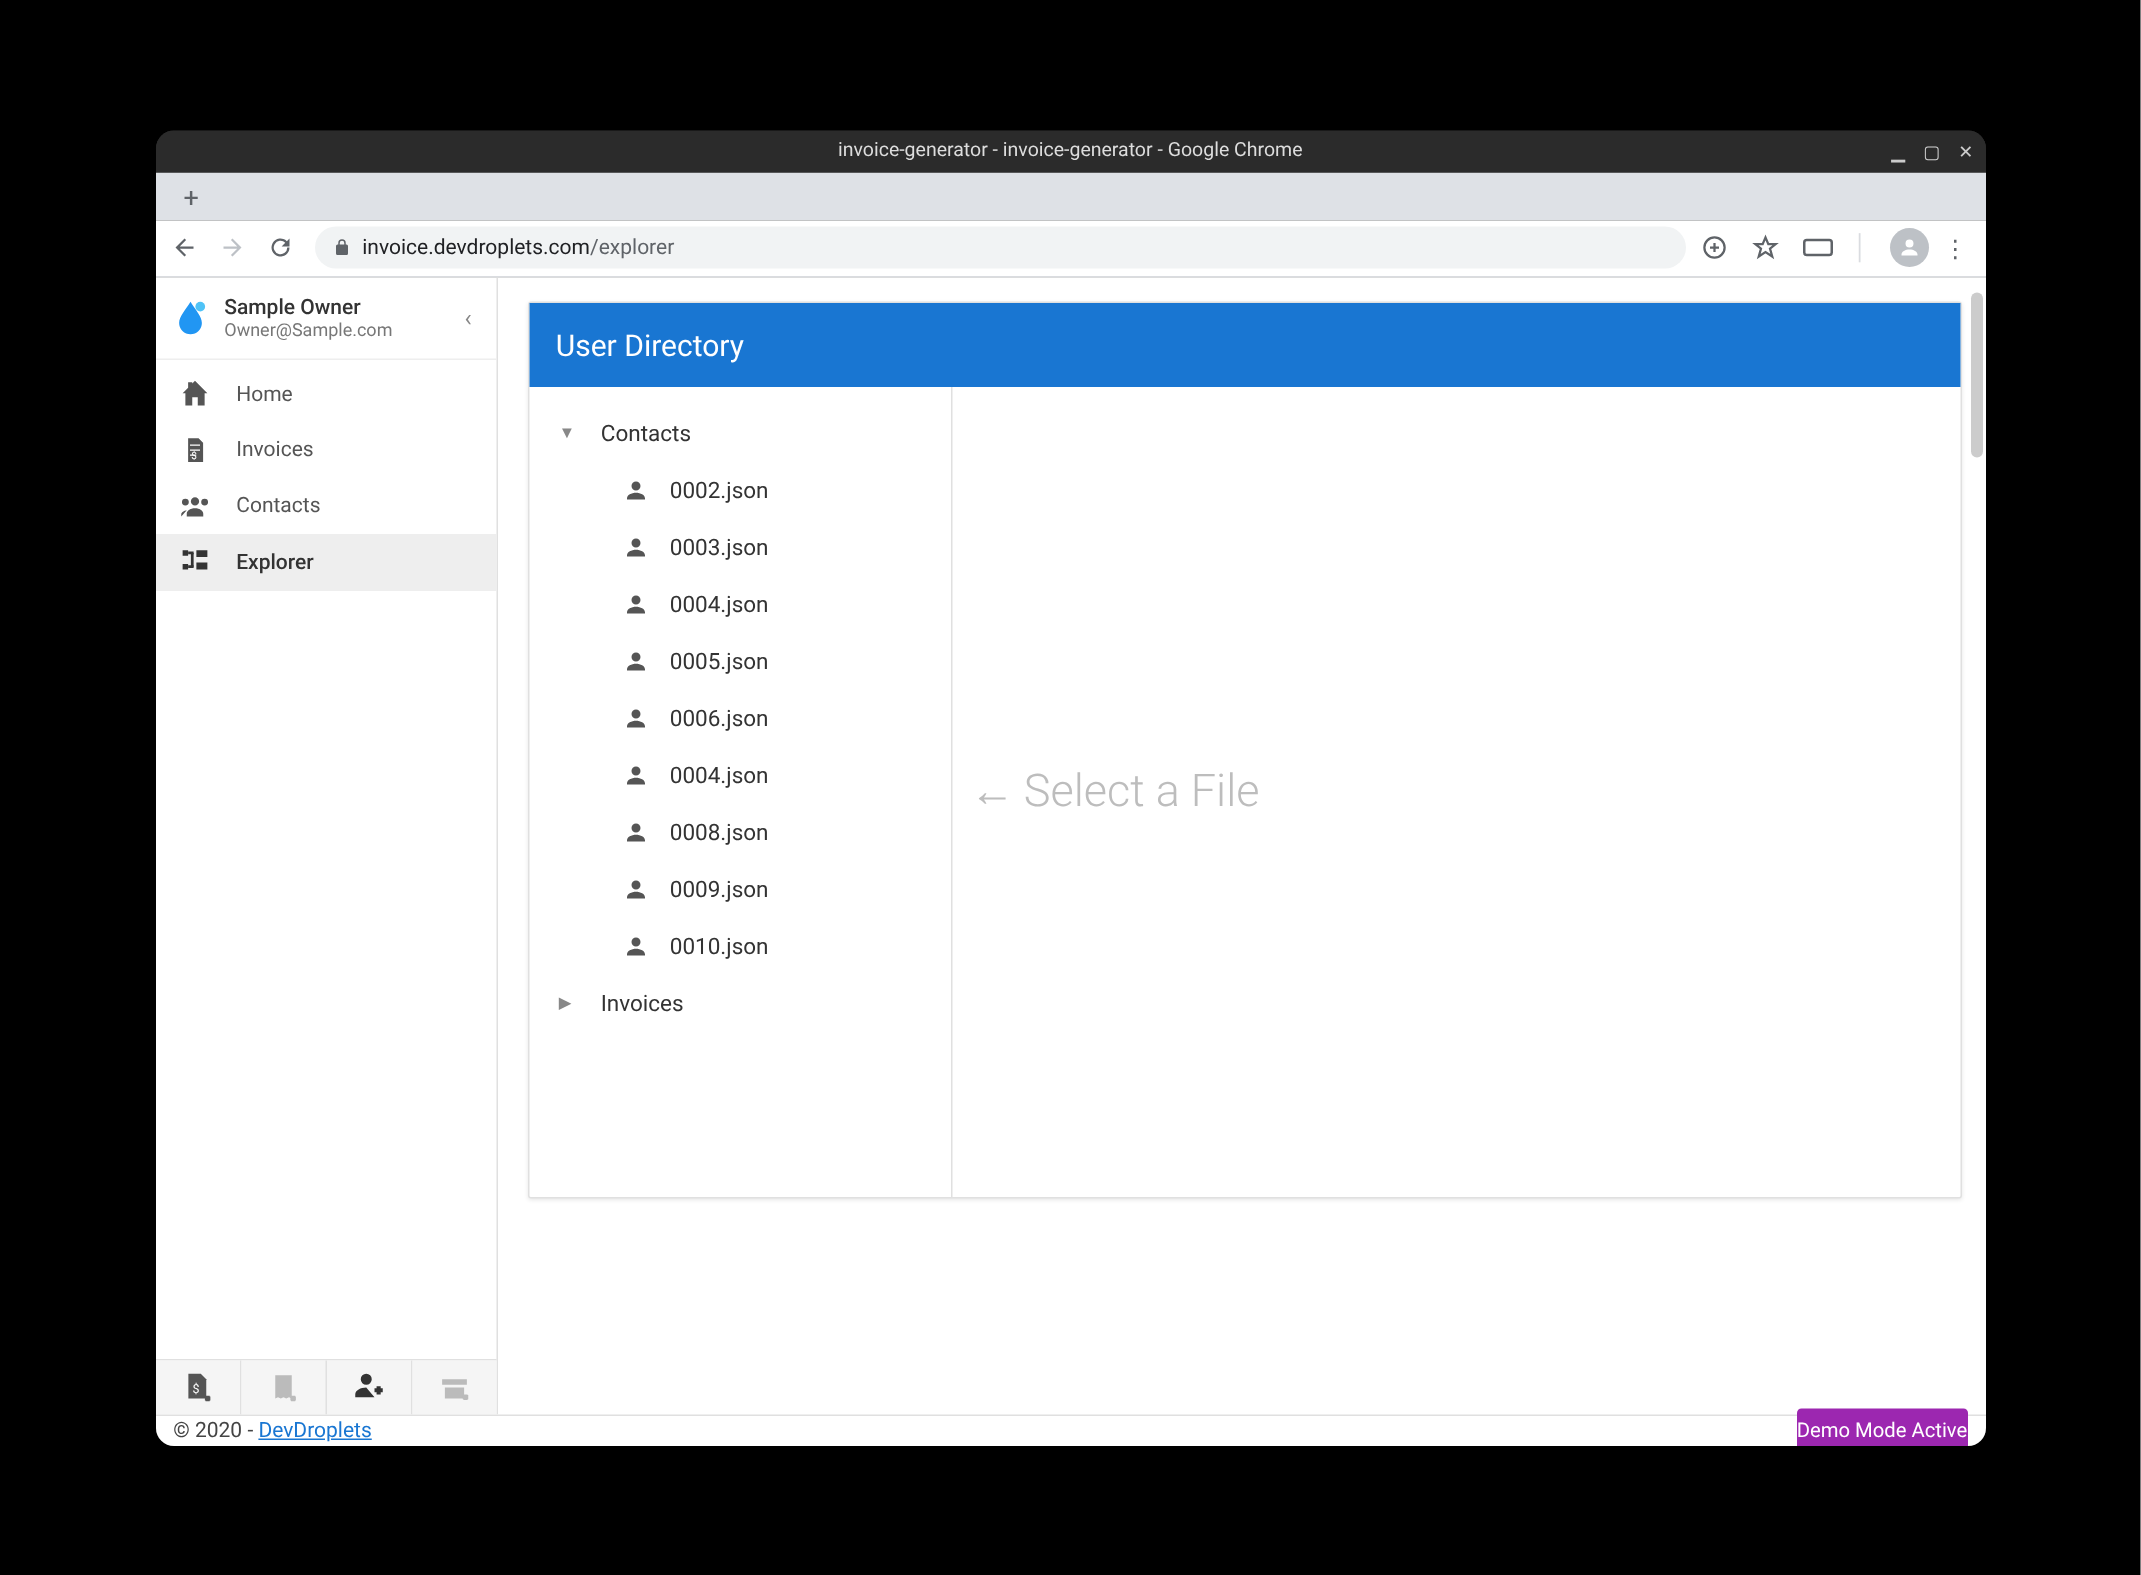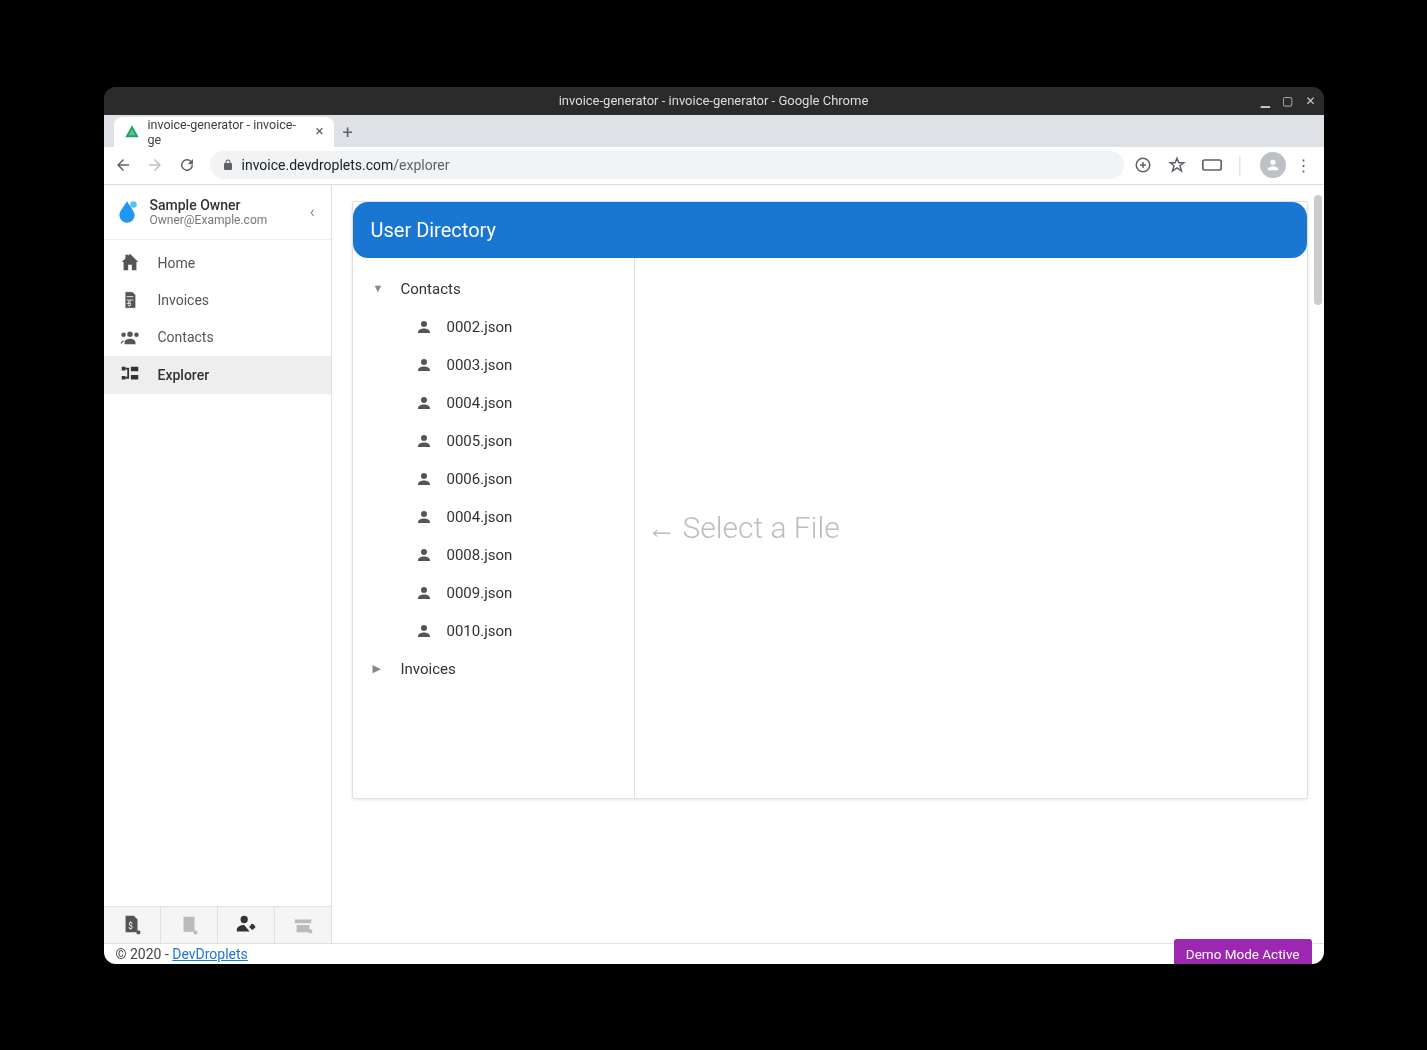--- a/index.html
+++ b/index.html
@@ -163,21 +163,20 @@
   border-radius:2px;
   box-shadow:0 1px 3px rgba(0,0,0,0.1);
   background:#fff;
 }
 .panel-header {
   background:#1976d2;
   color:#fff;
   padding:16px 18px;
   font-size:20px;
   font-weight:400;
-  border-radius:15px;
 }
 .panel-body {
   display:flex;
   min-height:540px;
 }
 .tree-col {
   width:282px;
   border-right:1px solid #e0e0e0;
   padding:12px 0;
 }
@@ -221,50 +220,40 @@
 .tool-btn:last-child{border-right:none;}
 .tool-btn.muted { color:#bbb; }
 .app-footer {
   height:21px; border-top:1px solid #e0e0e0;
   display:flex; align-items:center; justify-content:space-between;
   padding:0 12px;
 }
 .footer-left { font-size:14px; color:#444;}
 .footer-left a { color:#1976d2; text-decoration:underline; cursor:pointer;}
 .demo-pill {
-  background:#9c27b0; color:#fff; padding:7px 12px; border-radius:3px;
+  background:#9c27b0; color:#fff; padding:7px 0; border-radius:3px;
   font-size:13.5px; cursor:pointer;text-align:center;
 }
 svg { display:block; }
 </style>
 </head>
 <body>
 
 <div class="outer-frame">
 
   <div class="titlebar">
     <span>invoice-generator - invoice-generator - Google Chrome</span>
     <div class="win-controls">
       <span>▁</span>
       <span>▢</span>
       <span>✕</span>
     </div>
   </div>
 
   <div class="tabstrip">
-    <div class="tab">
-      <span class="tab-favicon">
-        <svg viewBox="0 0 24 24" width="16" height="16">
-            <path fill="#1fa463" d="M12 2 2 20h20z"></path>
-            <path fill="#fff" d="M12 8l-5 9h10z" opacity="0.3"></path>
-          </svg>
-      </span>
-      <span>invoice-generator - invoice-ge</span>
-      <span class="tab-close">×</span>
-    </div>
     <div class="newtab-btn">+</div>
   </div>
 
   <div class="addrbar">
     <span class="nav-icon">
       <svg width="18" height="18" viewBox="0 0 24 24">
           <path fill="#5f6368" d="M20 11H7.8l5.6-5.6L12 4l-8 8 8 8 1.4-1.4L7.8 13H20z"></path>
         </svg>
     </span>
     <span class="nav-icon disabled">
@@ -322,21 +311,21 @@
       <div class="sidebar">
         <div class="owner-block">
           <span class="owner-logo">
             <svg width="26" height="26" viewBox="0 0 24 24">
                 <path fill="#2196f3" d="M12 2C9 7 5 11 5 15a7 7 0 0 0 14 0c0-4-4-8-7-13z"></path>
                 <circle cx="18" cy="5" r="3" fill="#4fc3f7"></circle>
               </svg>
           </span>
           <div style="flex:1;">
             <div class="owner-name">Sample Owner</div>
-            <div class="owner-email">Owner@Example.com</div>
+            <div class="owner-email">Owner@Sample.com</div>
           </div>
           <span class="collapse-chevron">‹</span>
         </div>
         <ul class="nav-list">
           <li>
             <span class="nav-icon-slot">
               <svg width="22" height="22" viewBox="0 0 24 24">
                   <path fill="#555" d="M3 11l4-4v-4h3v1l2-2 9 9h-2v9h-5v-6h-4v6H5v-9z"></path>
                 </svg>
             </span>

